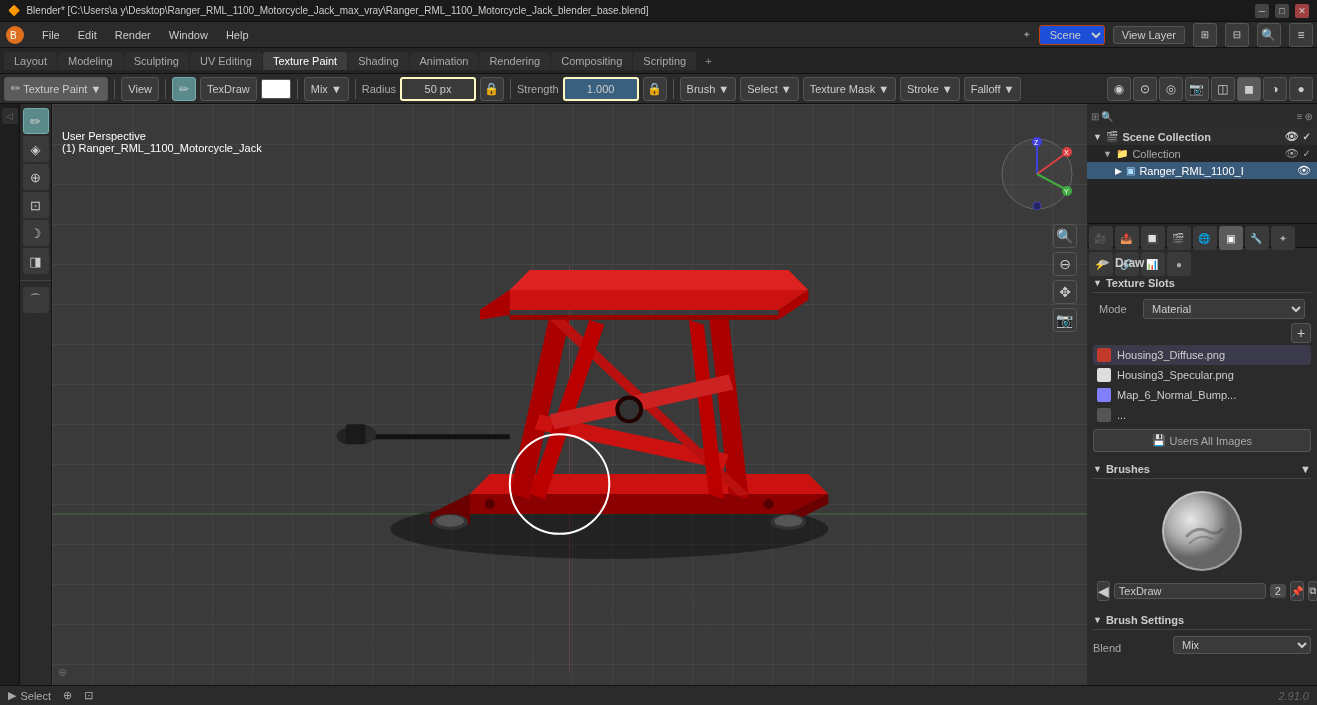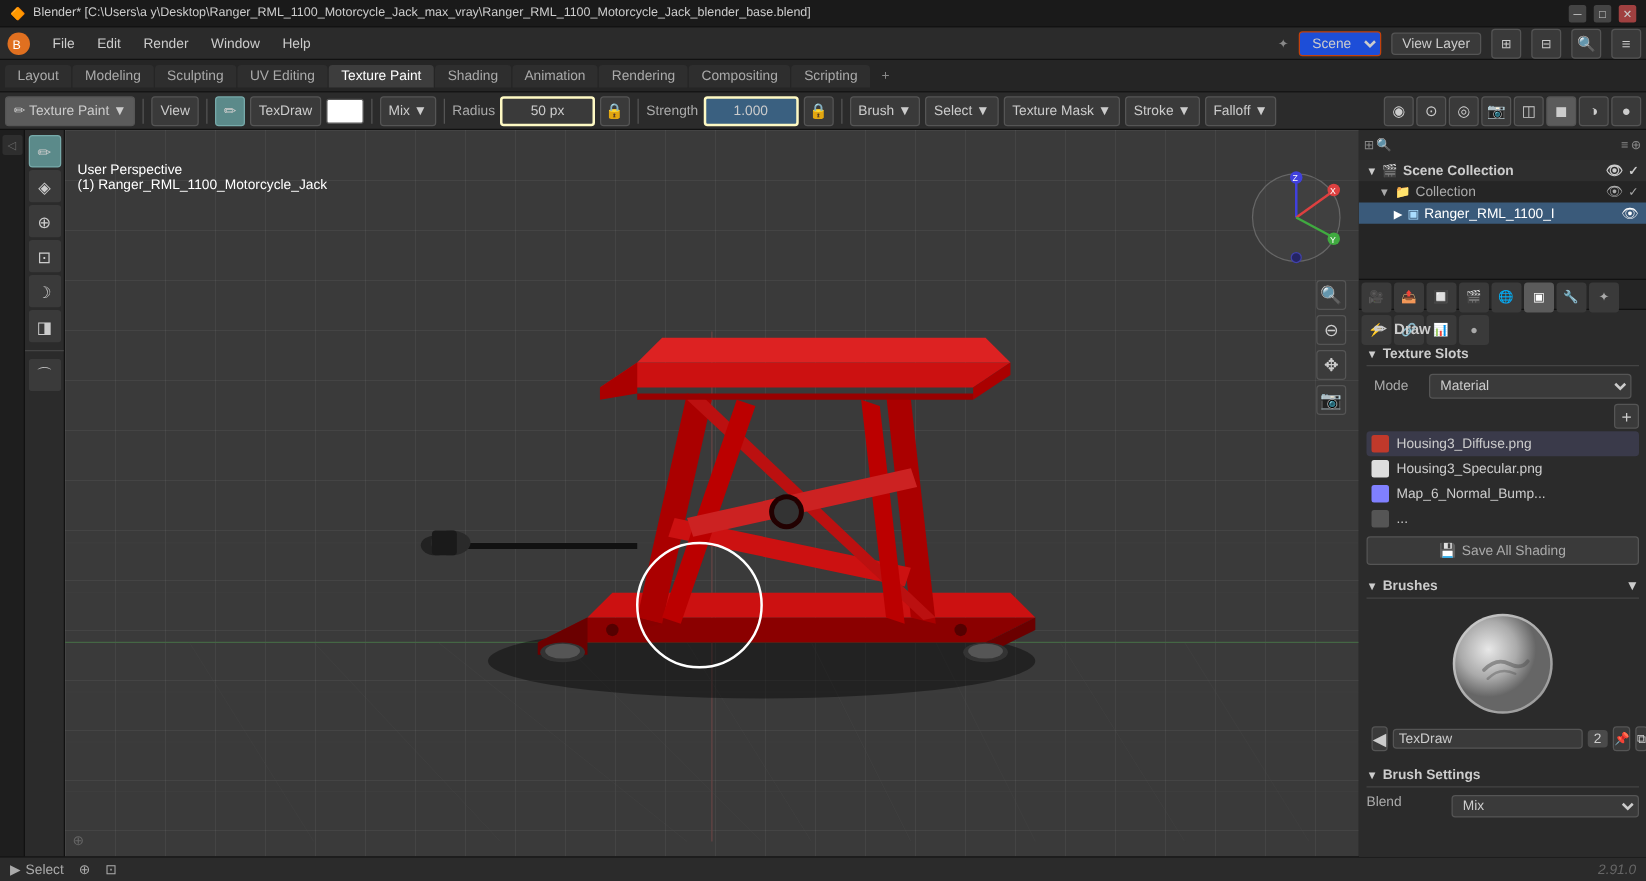--- a/index.html
+++ b/index.html
@@ -259,23 +259,23 @@
       gap: 4px;
       padding: 3px 0;
       font-size: 11px;
       font-weight: bold;
       color: #ccc;
       border-bottom: 1px solid #444;
       margin-bottom: 4px;
     }
     .panel-row {
       display: flex;
-      align-items: flex-start;
+      align-items: flex-end;
       padding: 2px 0;
-      gap: 8px;
+      gap: 20px;
       font-size: 11px;
     }
     .panel-label { color: #aaa; min-width: 60px; }
     .panel-value { flex: 1; background: #3a3a3a; border: 1px solid #555; border-radius: 3px; padding: 1px 4px; color: #ccc; font-size: 11px; }
 
     
     .search-input {
       width: 100%;
       background: #3a3a3a;
       border: 1px solid #555;
@@ -826,21 +826,21 @@
             <span class="slot-name">Map_6_Normal_Bump...</span>
           </div>
           <div class="texture-slot">
             <div class="slot-color" style="background:#555;"></div>
             <span class="slot-name">...</span>
           </div>
 
           <div style="margin-top:4px; display:flex; align-items:center; gap:2px;">
             <div class="save-all-btn">
               <span>💾</span>
-              <span>Save All Shading</span>
+              <span>Users All Images</span>
             </div>
           </div>
         </div>
 
         <div class="panel-section">
           <div class="panel-section-header">
             <span style="font-size:9px;">▼</span>
             <span>Brushes</span>
             <span style="margin-left:auto;">▼</span>
           </div>

